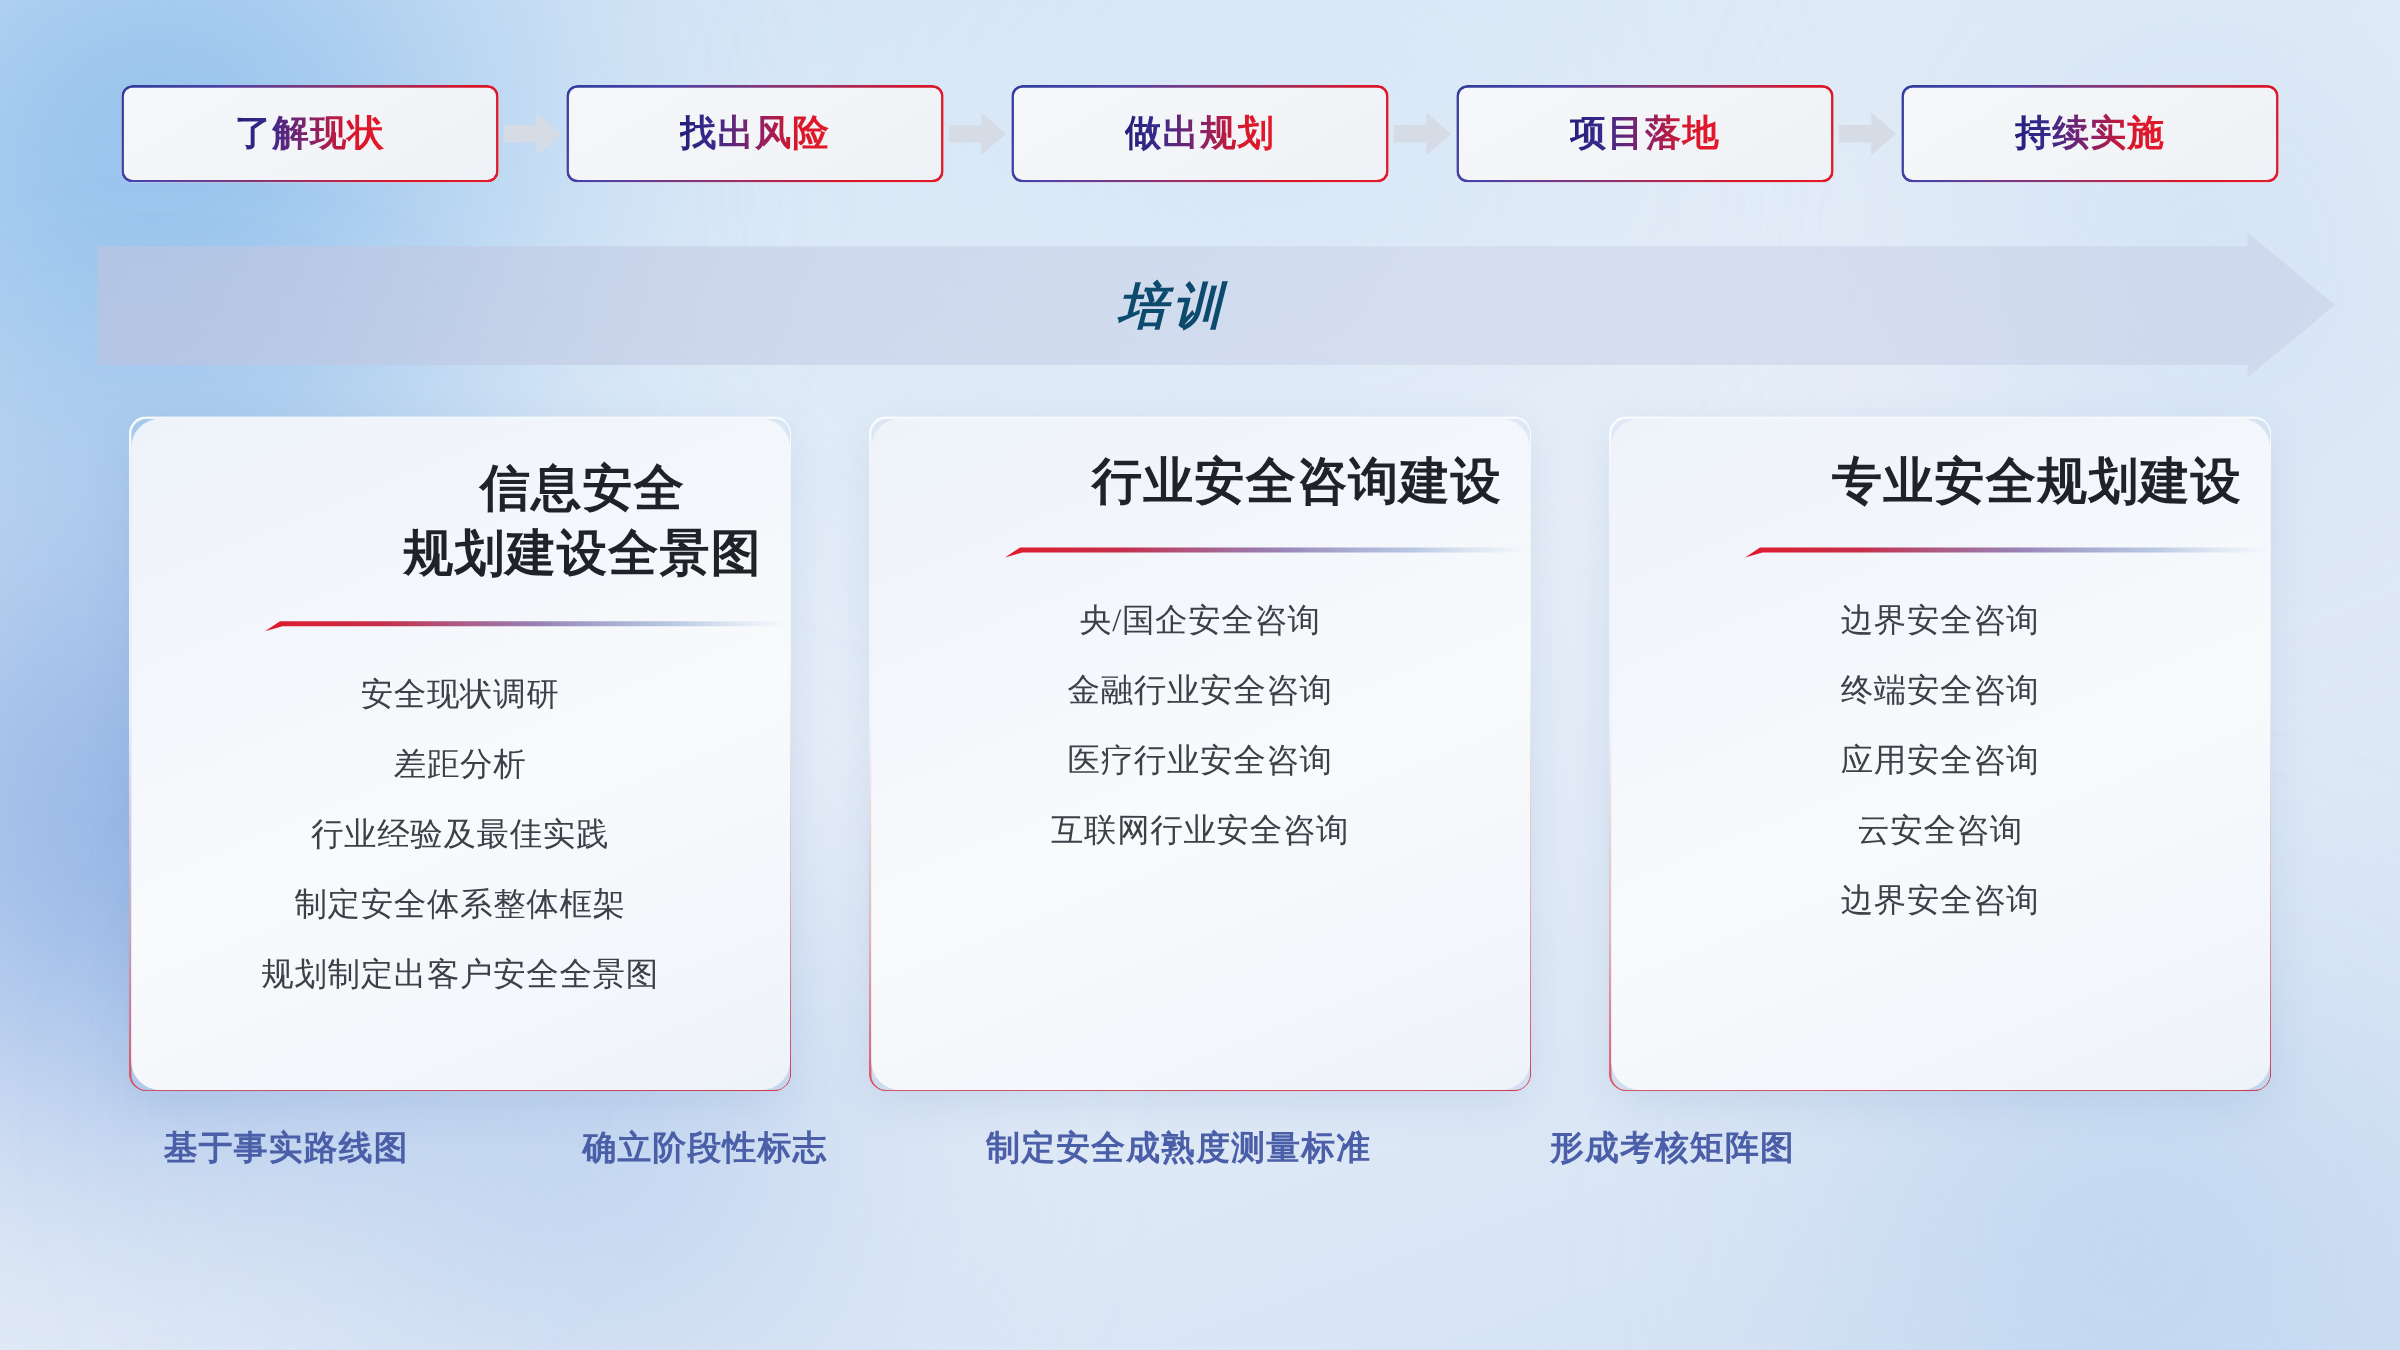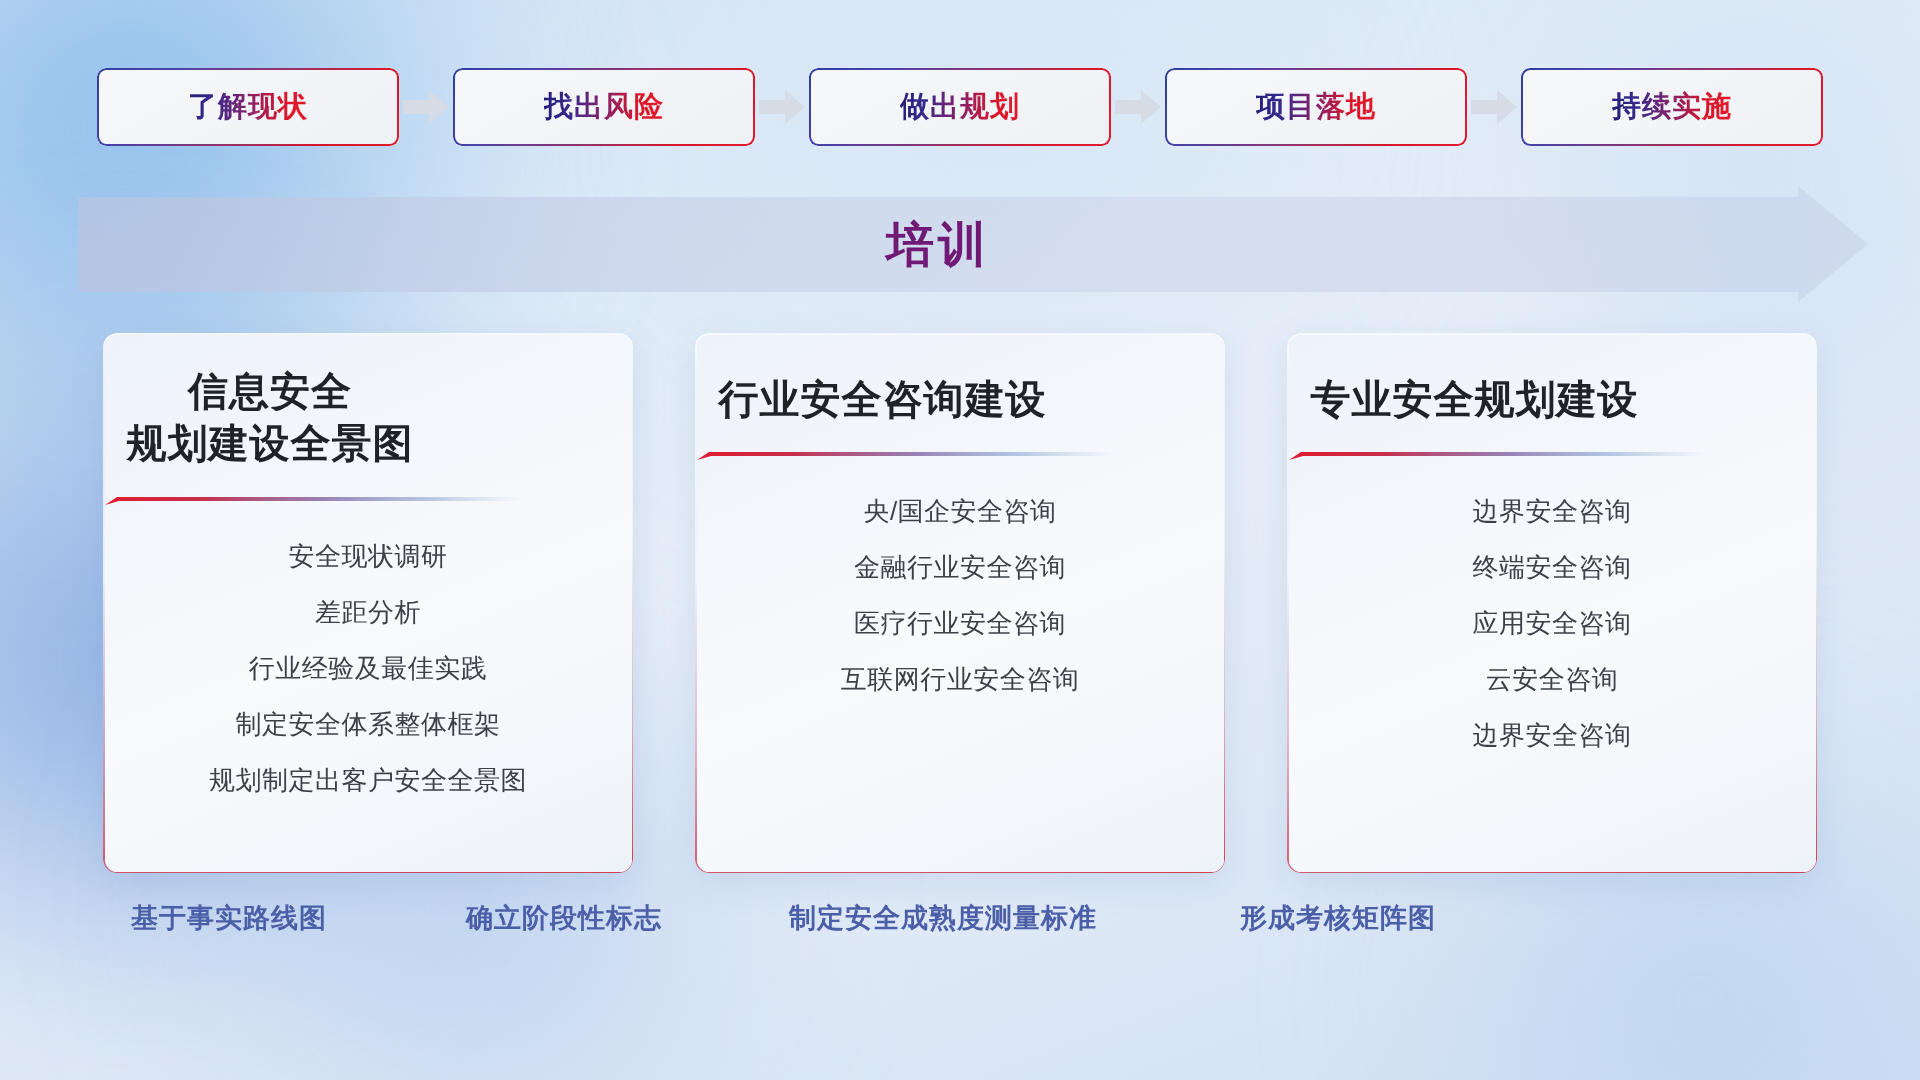--- a/index.html
+++ b/index.html
@@ -80,49 +80,50 @@
   }
   #band .arrow-head{
     position:absolute; left:1720px; top:-11px; width:0; height:0;
     border-top:58px solid transparent;
     border-bottom:58px solid transparent;
     border-left:70px solid rgba(201,210,232,.62);
   }
   #band .band-label{
     position:absolute; left:0; top:0; width:1720px; height:95px;
     display:flex; align-items:center; justify-content:center;
-    font-size:48px; font-weight:600; color:#701a75; letter-spacing:4px;
+    font-size:40px; font-weight:600; color:#0c4a6e; letter-spacing:4px;font-style:italic;
   }
 
   
   #cards{
     position:absolute; left:0; top:333px; width:1920px; height:540px;
     display:flex; justify-content:center; gap:62px;
   }
   .card{
     width:530px; height:540px;
     position:relative;
     border-radius:14px;
   }
   .card-edge{
     position:absolute; inset:0; border-radius:14px; padding:1.5px;
     background:linear-gradient(176deg, rgba(255,255,255,.95) 0%, rgba(255,255,255,.92) 42%, rgba(239,150,160,.55) 72%, rgba(224,27,44,.88) 100%);
     -webkit-mask:linear-gradient(#000 0 0) content-box, linear-gradient(#000 0 0);
     -webkit-mask-composite:xor; mask-composite:exclude;
     pointer-events:none;
   }
   .card-body{
-    position:absolute; inset:1.5px; border-radius:12px;
+    position:absolute; inset:1.5px; border-radius:23px;
     background:linear-gradient(158deg,#eef3fa 0%, #f3f6fb 28%, #f8fafc 55%, #f4f7fb 78%, #eef3f9 100%);
     box-shadow:0 10px 34px rgba(100,140,190,.18);
-    display:flex; flex-direction:column; align-items:flex-start;
+    display:flex; flex-direction:column; align-items:flex-end;
     overflow:hidden;
+    font-family:Liberation Serif, serif;
   }
   .card-title{
-    margin-top:38px;
+    margin-top:24px;
     font-size:40px; font-weight:700; color:#1f2226;
     line-height:1.32; text-align:center; letter-spacing:1px;
     padding:0 22px;
   }
   .card-title.two-line{ margin-top:30px; }
   .divider{
     width:420px; height:12px; margin-top:26px; position:relative;
   }
   .divider svg{ display:block; }
   .card-list{

